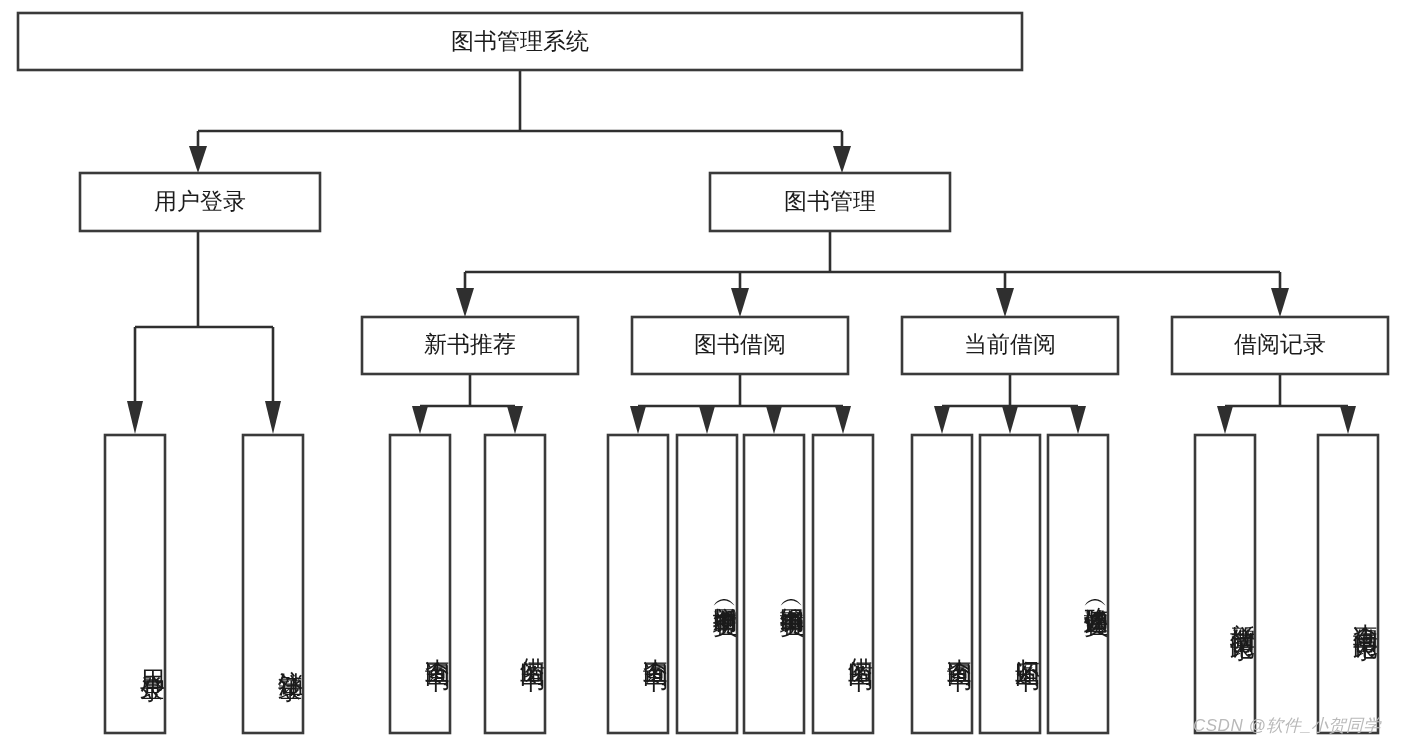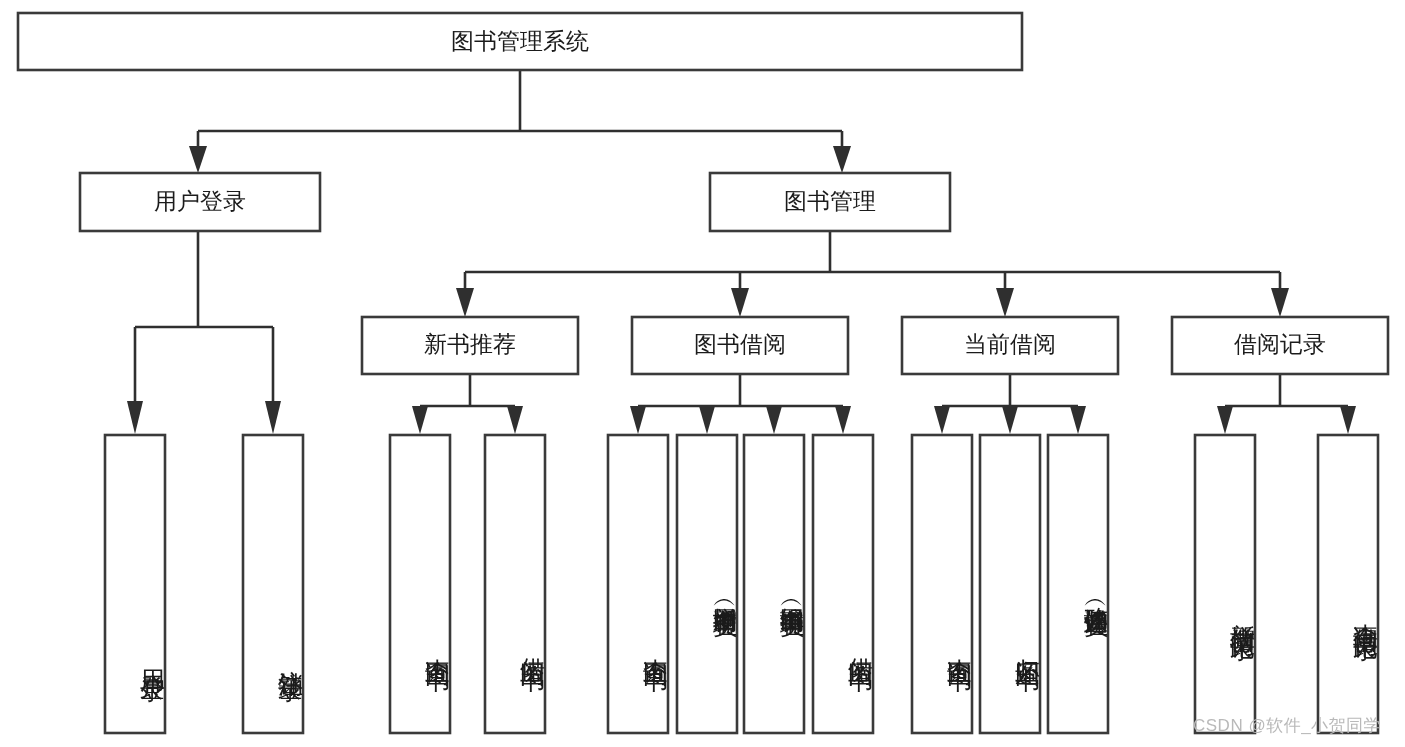--- a/index.html
+++ b/index.html
@@ -65,20 +65,21 @@
   }
   .watermark {
     position: absolute;
     left: 1193px;
     top: 714px;
     font-family: "Liberation Sans", "DejaVu Sans", sans-serif;
     font-size: 17px;
     color: #b9b9b9;
     white-space: nowrap;
     letter-spacing: 0.5px;
+    font-style: italic;
   }
 </style>
 </head>
 <body>
 
 <div id="diagram-root">
 
   <svg id="flow-svg" viewBox="0 0 1405 747">
 
     <g>

